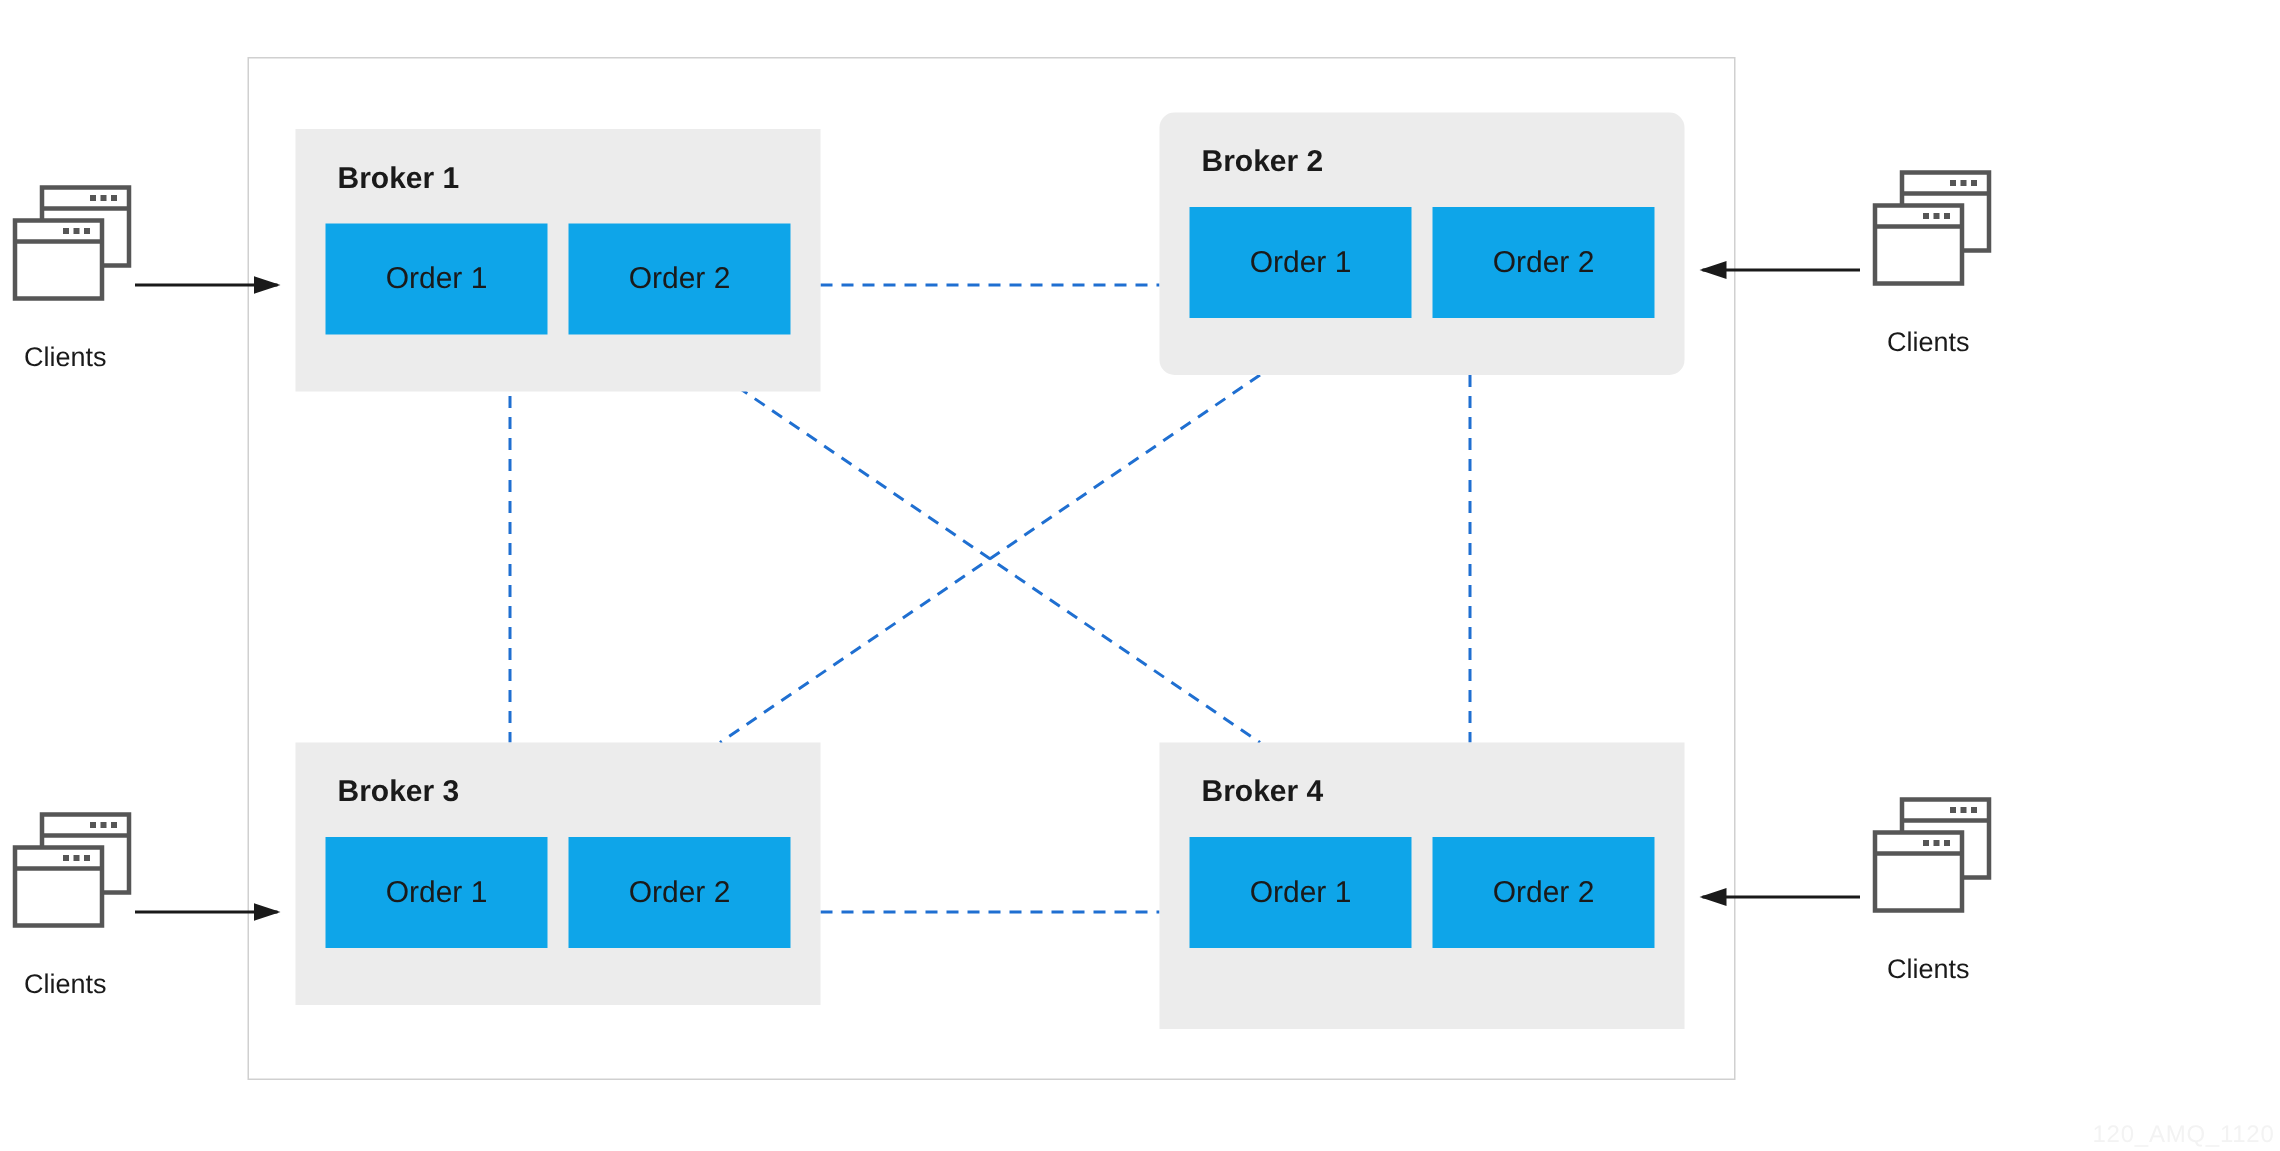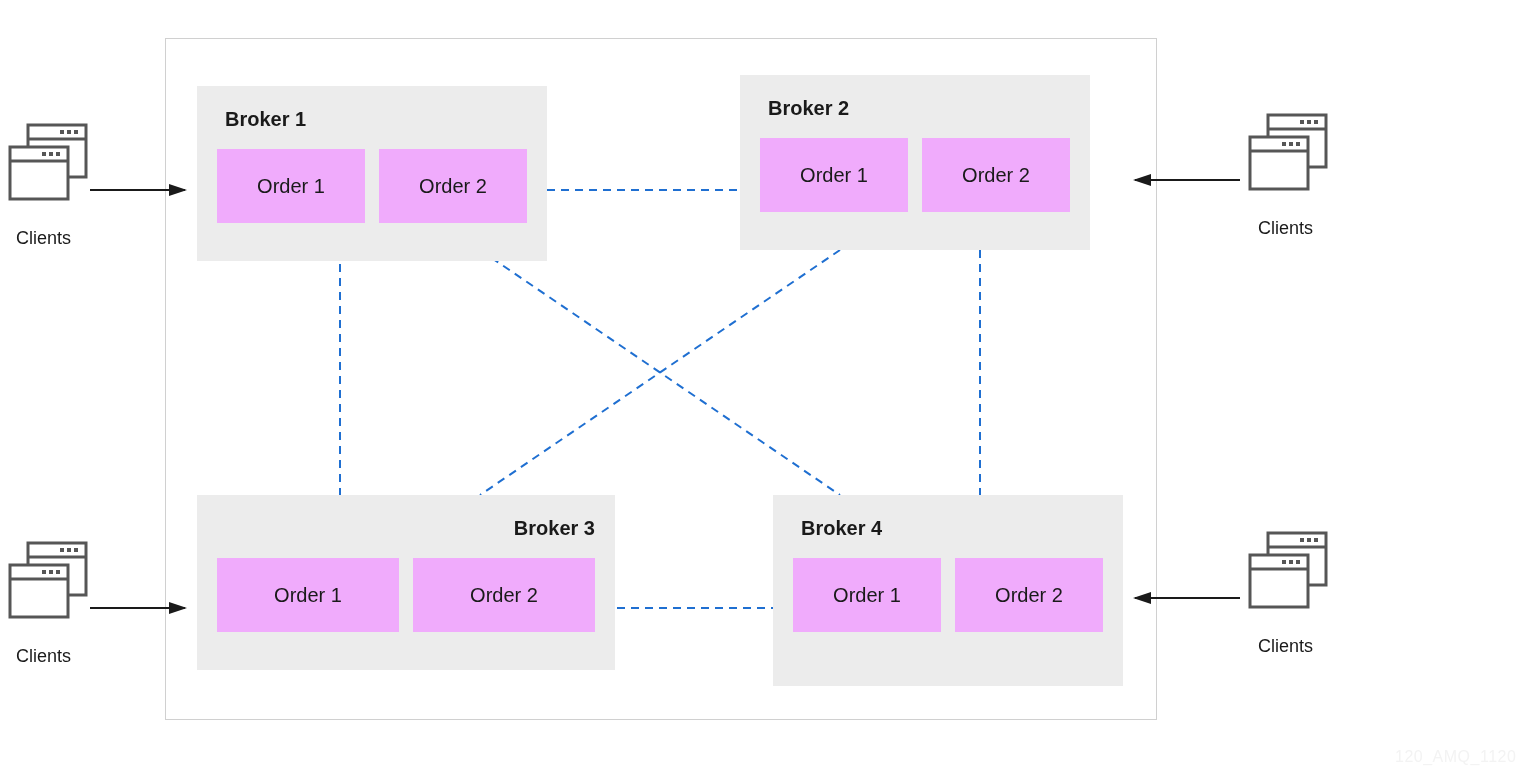--- a/index.html
+++ b/index.html
@@ -37,21 +37,21 @@
     font-weight: 700;
     font-size: 20px;
     margin: 0 0 18px 8px;
   }
   .orders {
     display: flex;
     gap: 14px;
   }
   .order {
     flex: 1 1 0;
-    background: #f0abfc;
+    background: #0ea5e9;
     height: 74px;
     display: flex;
     align-items: center;
     justify-content: center;
     font-size: 20px;
     font-weight: 400;
   }
   .clients-label {
     position: absolute;
     font-size: 18px;
@@ -154,28 +154,28 @@
     <div class="clients-label" style="left: 1258px; top: 218px;">Clients</div>
     <div class="clients-label" style="left: 16px; top: 646px;">Clients</div>
     <div class="clients-label" style="left: 1258px; top: 636px;">Clients</div>
     <div class="broker" style="left: 197px; top: 75px; width: 350px; height: 175px; margin-top: 11px;">
       <div class="broker-title">Broker 1</div>
       <div class="orders">
         <div class="order">Order 1</div>
         <div class="order">Order 2</div>
       </div>
     </div>
-    <div class="broker" style="left: 740px; top: 75px; width: 350px; height: 175px;">
+    <div class="broker" style="left: 773px; top: 75px; width: 350px; height: 175px; border-radius: 10px;">
       <div class="broker-title">Broker 2</div>
       <div class="orders">
         <div class="order">Order 1</div>
         <div class="order">Order 2</div>
       </div>
     </div>
-    <div class="broker" style="left: 197px; top: 495px; width: 418px; height: 175px; text-align: right;">
+    <div class="broker" style="left: 197px; top: 495px; width: 350px; height: 175px;">
       <div class="broker-title">Broker 3</div>
       <div class="orders">
         <div class="order">Order 1</div>
         <div class="order">Order 2</div>
       </div>
     </div>
     <div class="broker" style="left: 773px; top: 495px; width: 350px; height: 191px;">
       <div class="broker-title">Broker 4</div>
       <div class="orders">
         <div class="order">Order 1</div>

